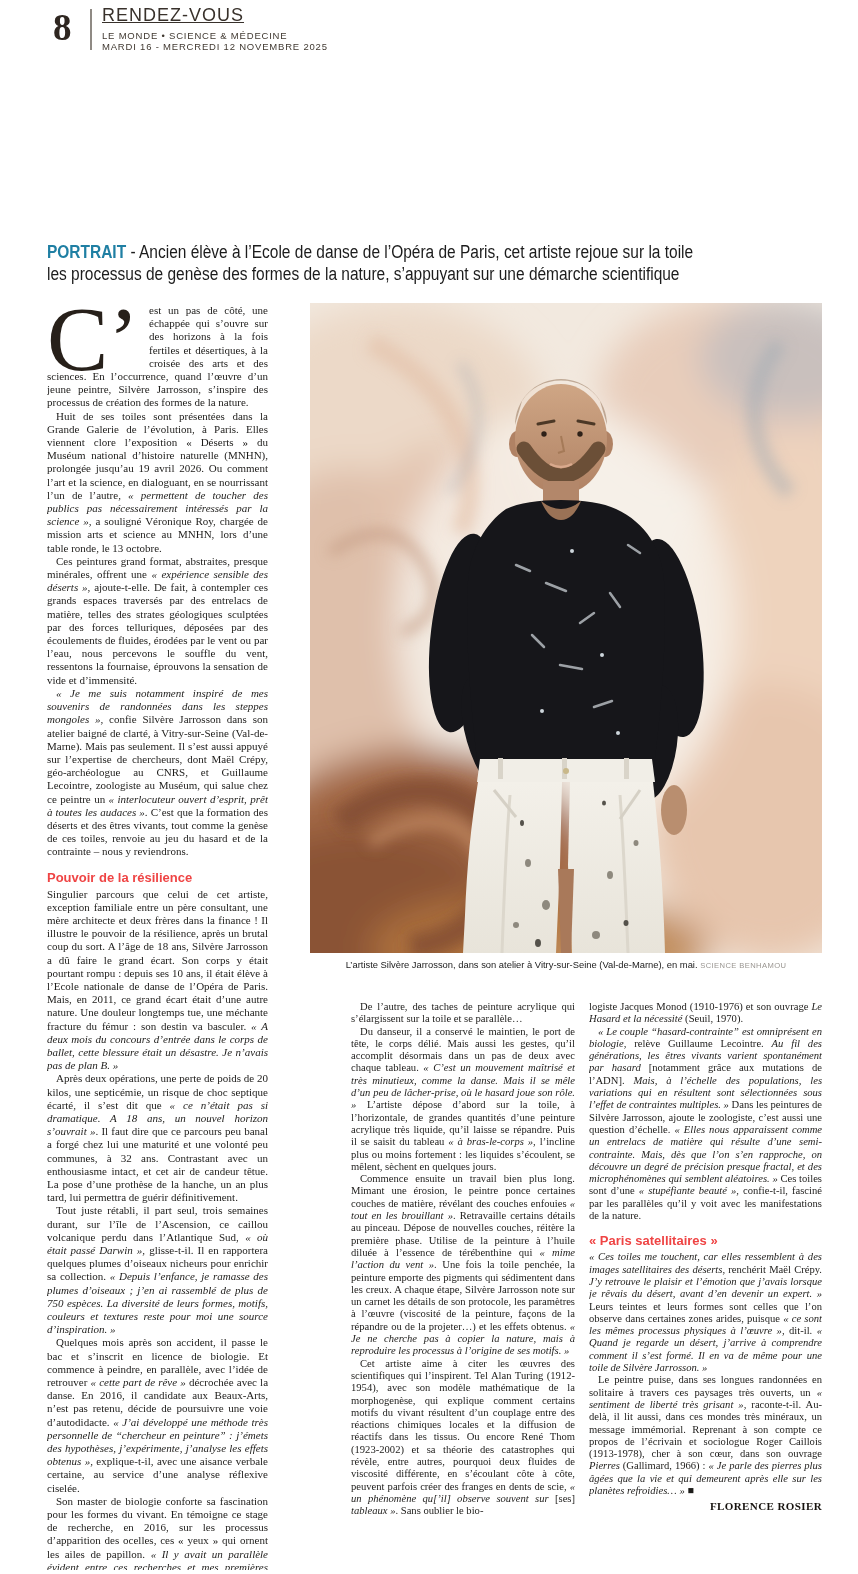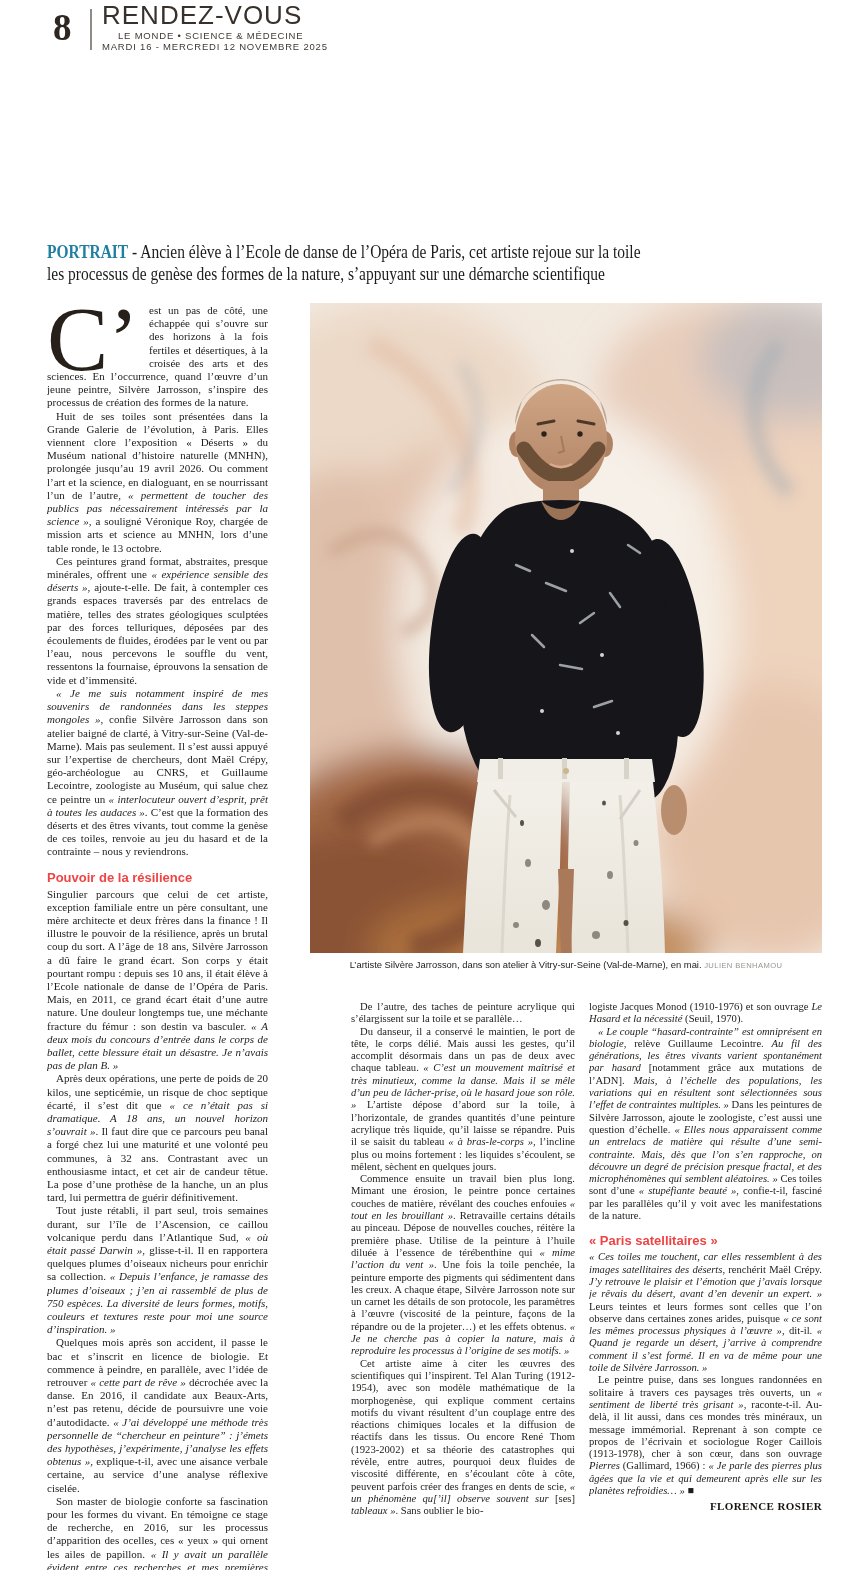--- a/index.html
+++ b/index.html
@@ -4,30 +4,30 @@
 <style>
   html,body{margin:0;padding:0;background:#ffffff;}
   #page{position:relative;width:858px;height:1574px;background:#ffffff;overflow:hidden;
         font-family:"Liberation Serif",serif;color:#1d1c1a;}
 
   
   #mh-number{position:absolute;left:53px;top:8px;font-family:"Liberation Serif",serif;
              font-size:37px;font-weight:700;color:#2e2620;line-height:40px;}
   #mh-rule{position:absolute;left:90px;top:9px;width:2px;height:41px;background:#8f8a84;}
   #mh-block{position:absolute;left:102px;top:2px;font-family:"Liberation Sans",sans-serif;color:#38312b;}
-  #mh-section{font-size:26px;letter-spacing:1px;font-weight:400;line-height:26px;}
+  #mh-section{font-size:18px;letter-spacing:1px;font-weight:400;line-height:26px;text-decoration:underline;}
   #mh-pub,#mh-date{font-size:9.5px;letter-spacing:.8px;line-height:11px;color:#403931;}
-  #mh-pub{margin-top:2px;margin-left:16px;}
+  #mh-pub{margin-top:2px;}
 
   
   #headline{position:absolute;left:47px;top:129px;font-family:"Liberation Sans",sans-serif;
             font-weight:700;font-size:45px;line-height:51px;color:#211b16;letter-spacing:-.5px;white-space:nowrap;}
   #headline .hl-line{display:block;transform:scaleX(.73);transform-origin:left top;}
   #standfirst{position:absolute;left:47px;top:241px;width:780px;
-              font-family:Liberation Serif, serif;font-size:18px;line-height:22px;color:#1c1c1c;}
+              font-family:Liberation Sans, sans-serif;font-size:18px;line-height:22px;color:#1c1c1c;}
   #standfirst .sf-line{display:block;white-space:nowrap;transform:scaleX(.86);transform-origin:left top;}
   #sf-kicker{font-weight:700;color:#1f7fa3;}
 
   
   #photo{position:absolute;left:310px;top:303px;width:512px;height:650px;overflow:hidden;}
   #photo svg{display:block;width:100%;height:100%;}
   #caption{position:absolute;left:310px;top:959px;width:512px;text-align:center;
            font-family:"Liberation Sans",sans-serif;font-size:9.4px;line-height:12px;color:#1b1b1b;}
   #caption .cap-main{font-weight:400;}
   #caption .cap-credit{font-weight:400;font-size:7.6px;color:#999590;letter-spacing:.4px;}
@@ -171,21 +171,21 @@
             <ellipse cx="212" cy="520" rx="2" ry="3"></ellipse>
           <ellipse cx="316" cy="620" rx="2.5" ry="3"></ellipse>
             <ellipse cx="294" cy="500" rx="2" ry="2.5"></ellipse>
         </g>
       </g>
     </svg>
   </figure>
 
   <figcaption id="caption">
     <span class="cap-main">L’artiste Silvère Jarrosson, dans son atelier à Vitry-sur-Seine (Val-de-Marne), en mai.</span>
-    <span class="cap-credit">JULIEN BENHAMOU</span>
+    <span class="cap-credit">SCIENCE BENHAMOU</span>
   </figcaption>
 
   <div id="col1" class="bodycol" lang="fr">
       <p class="bodypara noindent"><span class="dropcap">C’</span>est un pas de côté, une échappée qui s’ouvre sur des horizons à la fois fertiles et désertiques, à la croisée des arts et des sciences. En l’occurrence, quand l’œuvre d’un jeune peintre, Silvère Jarrosson, s’inspire des processus de création des formes de la nature.</p>
       <p class="bodypara">Huit de ses toiles sont présentées dans la Grande Galerie de l’évolution, à Paris. Elles viennent clore l’exposition « Déserts » du Muséum national d’histoire naturelle (MNHN), prolongée jusqu’au 19 avril 2026. Ou comment l’art et la science, en dialoguant, en se nourrissant l’un de l’autre, <em>« permettent de toucher des publics pas nécessairement intéressés par la science »</em>, a souligné Véronique Roy, chargée de mission arts et science au MNHN, lors d’une table ronde, le 13 octobre.</p>
       <p class="bodypara">Ces peintures grand format, abstraites, presque minérales, offrent une <em>« expérience sensible des déserts »</em>, ajoute-t-elle. De fait, à contempler ces grands espaces traversés par des entrelacs de matière, telles des strates géologiques sculptées par des forces telluriques, déposées par des écoulements de fluides, érodées par le vent ou par l’eau, nous percevons le souffle du vent, ressentons la fournaise, éprouvons la sensation de vide et d’immensité.</p>
       <p class="bodypara"><em>« Je me suis notamment inspiré de mes souvenirs de randonnées dans les steppes mongoles »</em>, confie Silvère Jarrosson dans son atelier baigné de clarté, à Vitry-sur-Seine (Val-de-Marne). Mais pas seulement. Il s’est aussi appuyé sur l’expertise de chercheurs, dont Maël Crépy, géo-archéologue au CNRS, et Guillaume Lecointre, zoologiste au Muséum, qui salue chez ce peintre un <em>« interlocuteur ouvert d’esprit, prêt à toutes les audaces »</em>. C’est que la formation des déserts et des êtres vivants, tout comme la genèse de ces toiles, renvoie au jeu du hasard et de la contrainte – nous y reviendrons.</p>
       <h3 class="crosshead">Pouvoir de la résilience</h3>
       <p class="bodypara">Singulier parcours que celui de cet artiste, exception familiale entre un père consultant, une mère architecte et deux frères dans la finance ! Il illustre le pouvoir de la résilience, après un brutal coup du sort. A l’âge de 18 ans, Silvère Jarrosson a dû faire le grand écart. Son corps y était pourtant rompu : depuis ses 10 ans, il était élève à l’Ecole nationale de danse de l’Opéra de Paris. Mais, en 2011, ce grand écart était d’une autre nature. Une douleur longtemps tue, une méchante fracture du fémur : son destin va basculer. <em>« A deux mois du concours d’entrée dans le corps de ballet, cette blessure était un désastre. Je n’avais pas de plan B. »</em></p>
       <p class="bodypara">Après deux opérations, une perte de poids de 20 kilos, une septicémie, un risque de choc septique écarté, il s’est dit que <em>« ce n’était pas si dramatique. A 18 ans, un nouvel horizon s’ouvrait »</em>. Il faut dire que ce parcours peu banal a forgé chez lui une maturité et une volonté peu communes, à 32 ans. Contrastant avec un enthousiasme intact, et cet air de candeur têtue. La pose d’une prothèse de la hanche, un an plus tard, lui permettra de guérir définitivement.</p>

